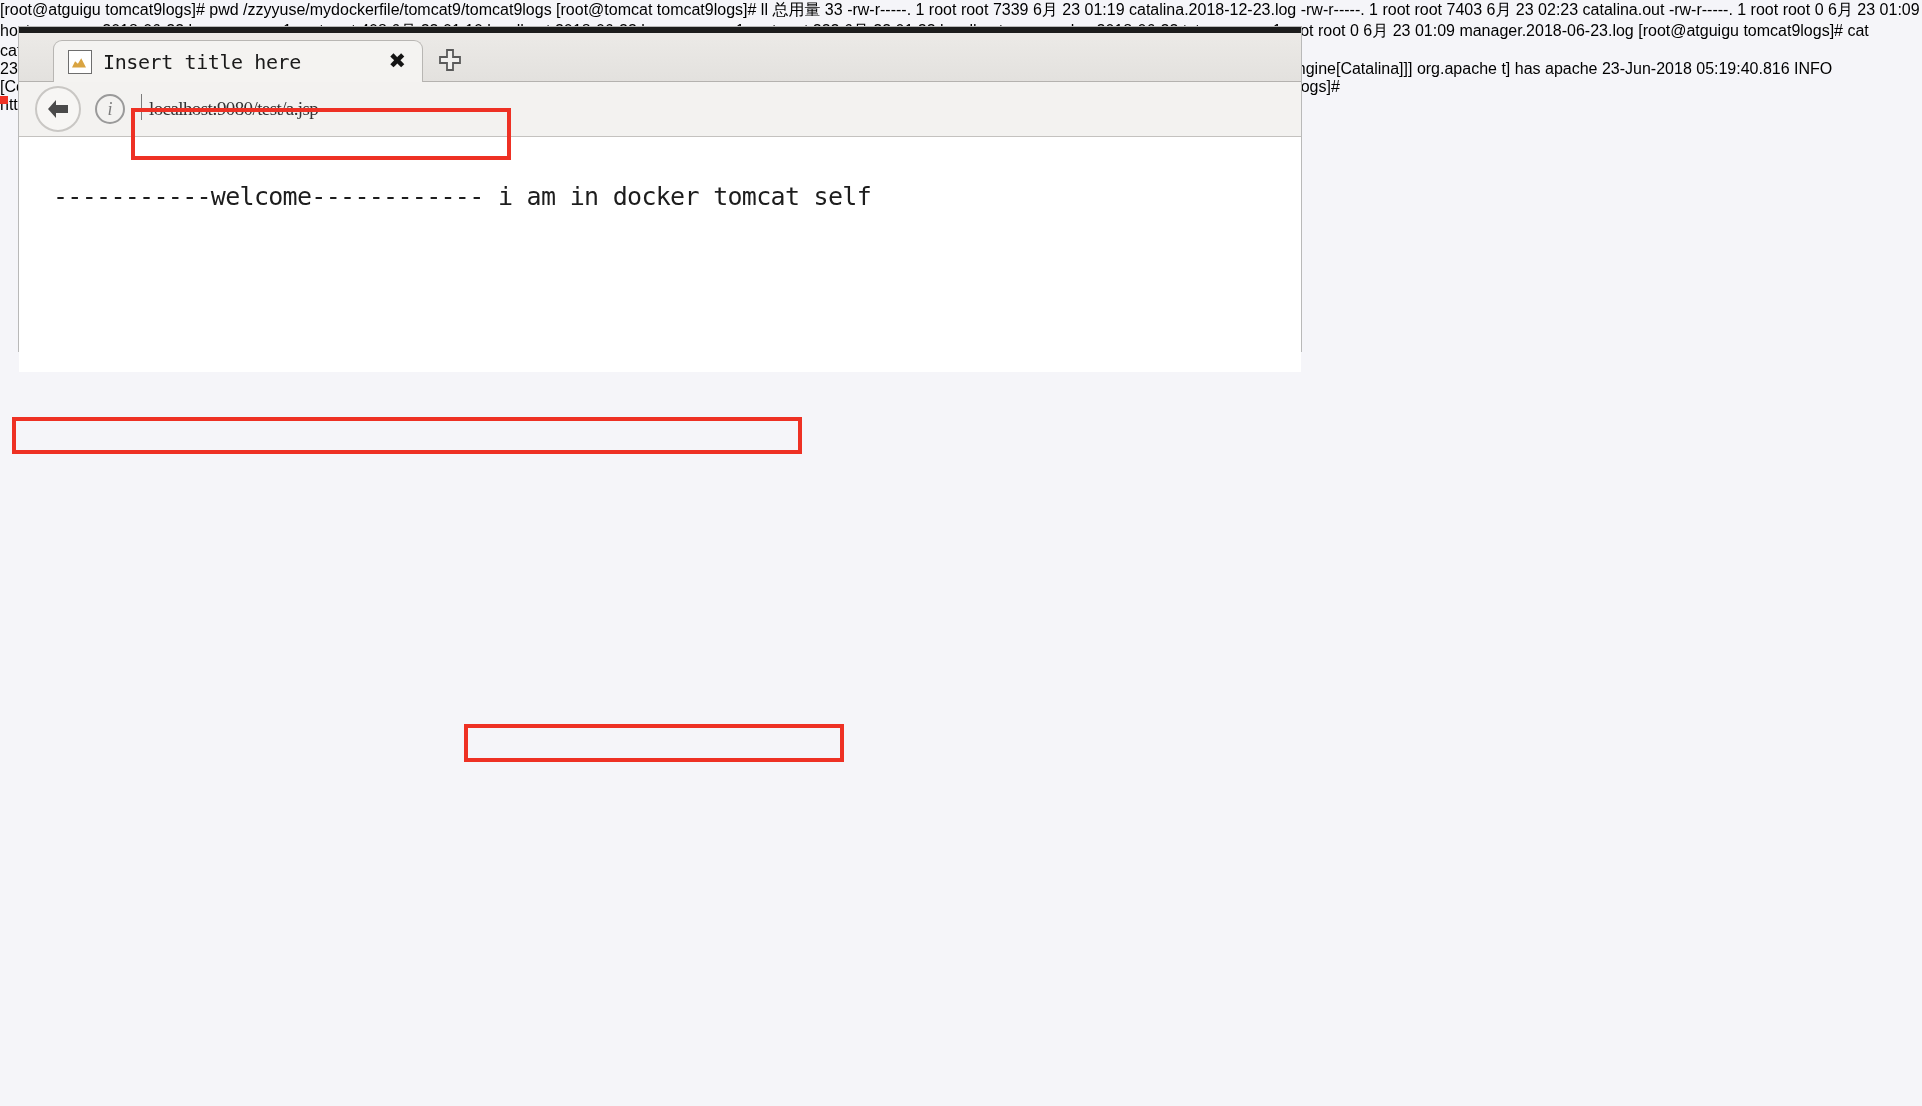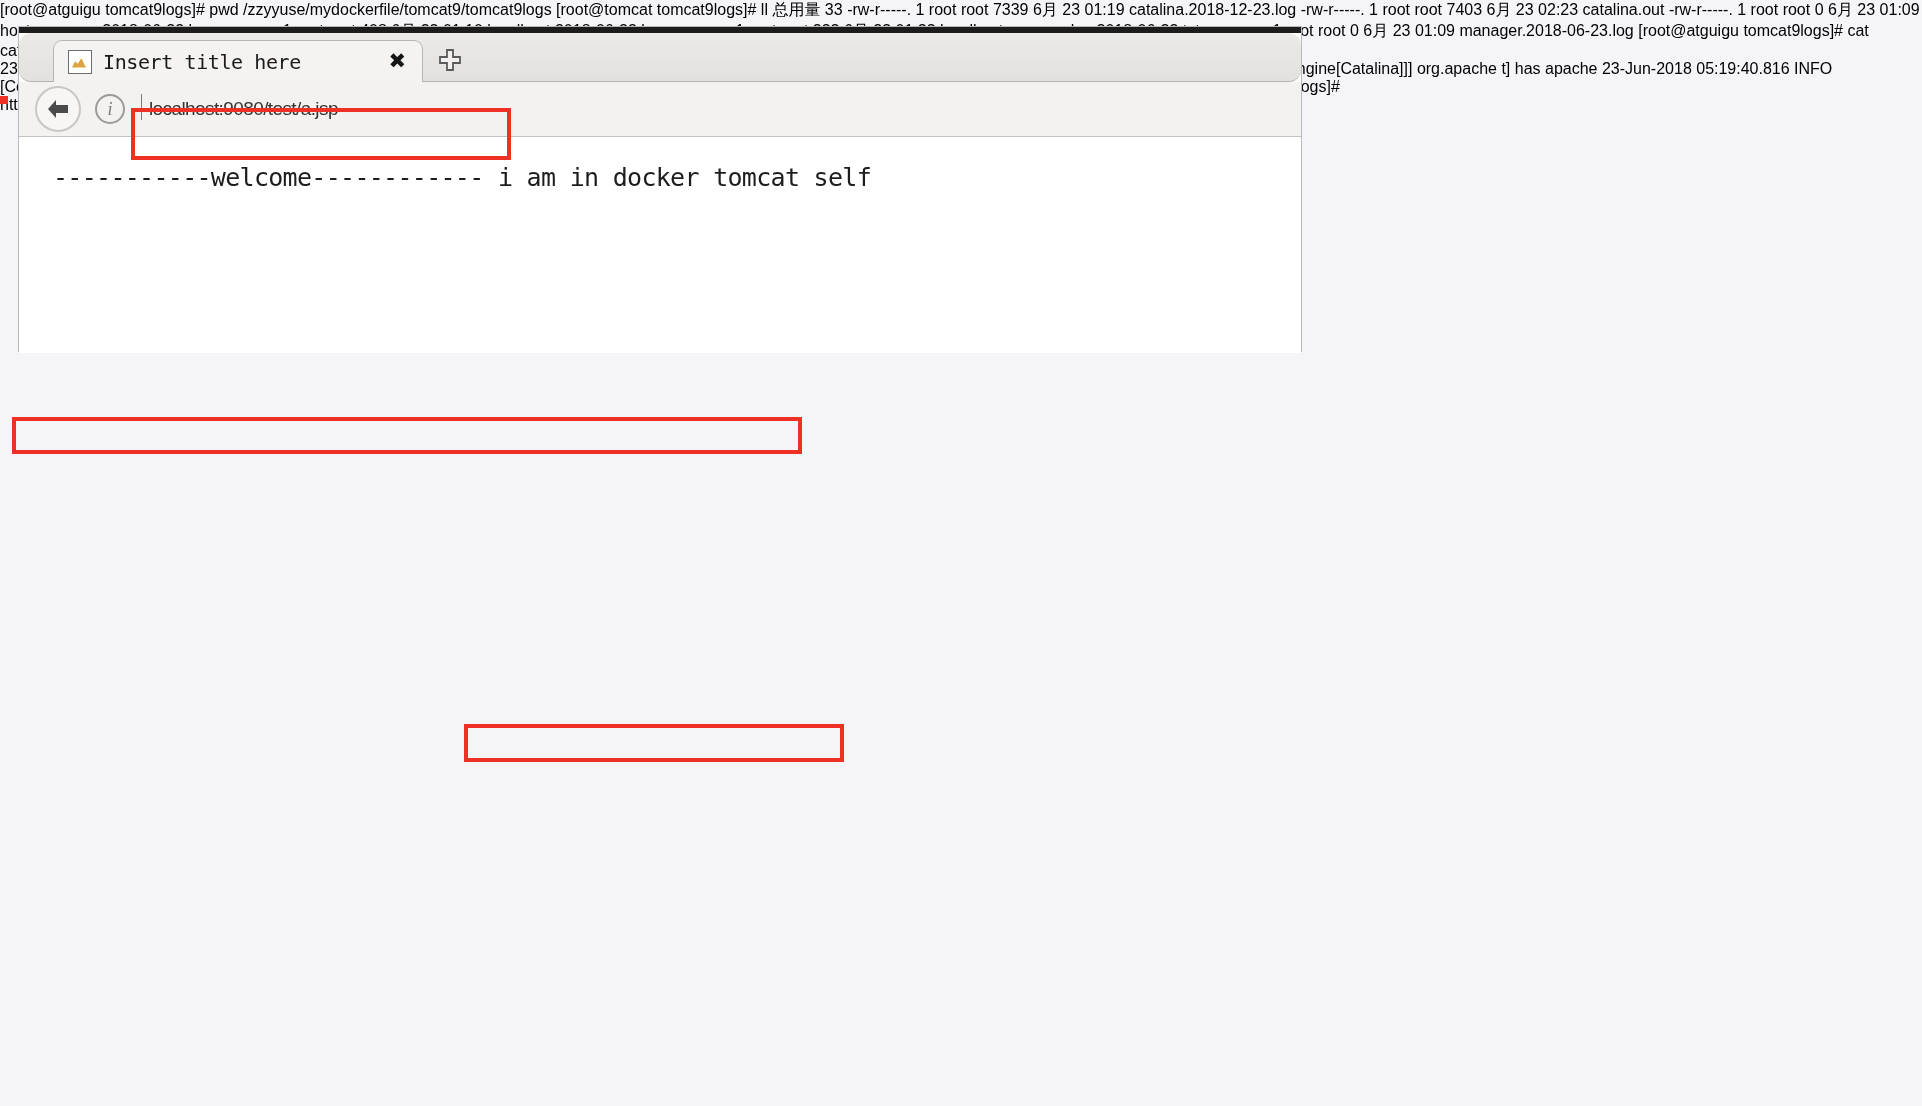--- a/index.html
+++ b/index.html
@@ -29,21 +29,20 @@
   #browser-titlebar {
     height: 6px;
     background: #1c1c1c;
     width: 100%;
   }
   #tabstrip {
     height: 48px;
     background: linear-gradient(to bottom, #eceae7 0%, #e3e1de 100%);
     position: relative;
     border-bottom: 1px solid #b4b2af;
-    border-radius: 12px;
   }
   #browser-tab {
     position: absolute;
     left: 34px;
     top: 7px;
     height: 42px;
     width: 370px;
     background: #f4f3f1;
     border: 1px solid #b8b6b3;
     border-bottom: none;
@@ -131,21 +130,21 @@
   #urlbar-wrap {
     position: relative;
     flex: 1 1 auto;
     margin-left: 10px;
     margin-right: 0;
     height: 100%;
     display: flex;
     align-items: center;
   }
   #url-input {
-    font-family: Liberation Sans, sans-serif;
+    font-family: Liberation Serif, serif;
     font-size: 19px;
     color: #343434;
     letter-spacing: -0.6px;
     border: none;
     background: transparent;
     outline: none;
     width: 100%;
     padding: 0;
     margin-left: 14px;
   }
@@ -155,20 +154,21 @@
     top: 12px;
     width: 1px;
     height: 26px;
     background: #7b7b7b;
   }
   #page-viewport {
     background: #ffffff;
     height: 216px;
     padding: 26px 0 0 34px;
     box-sizing: border-box;
+    margin-top: 19px;
   }
   #page-text {
     font-family: "DejaVu Sans Mono", monospace;
     font-size: 25px;
     color: #1d1d1d;
     letter-spacing: -0.7px;
     white-space: pre;
   }
 
   

